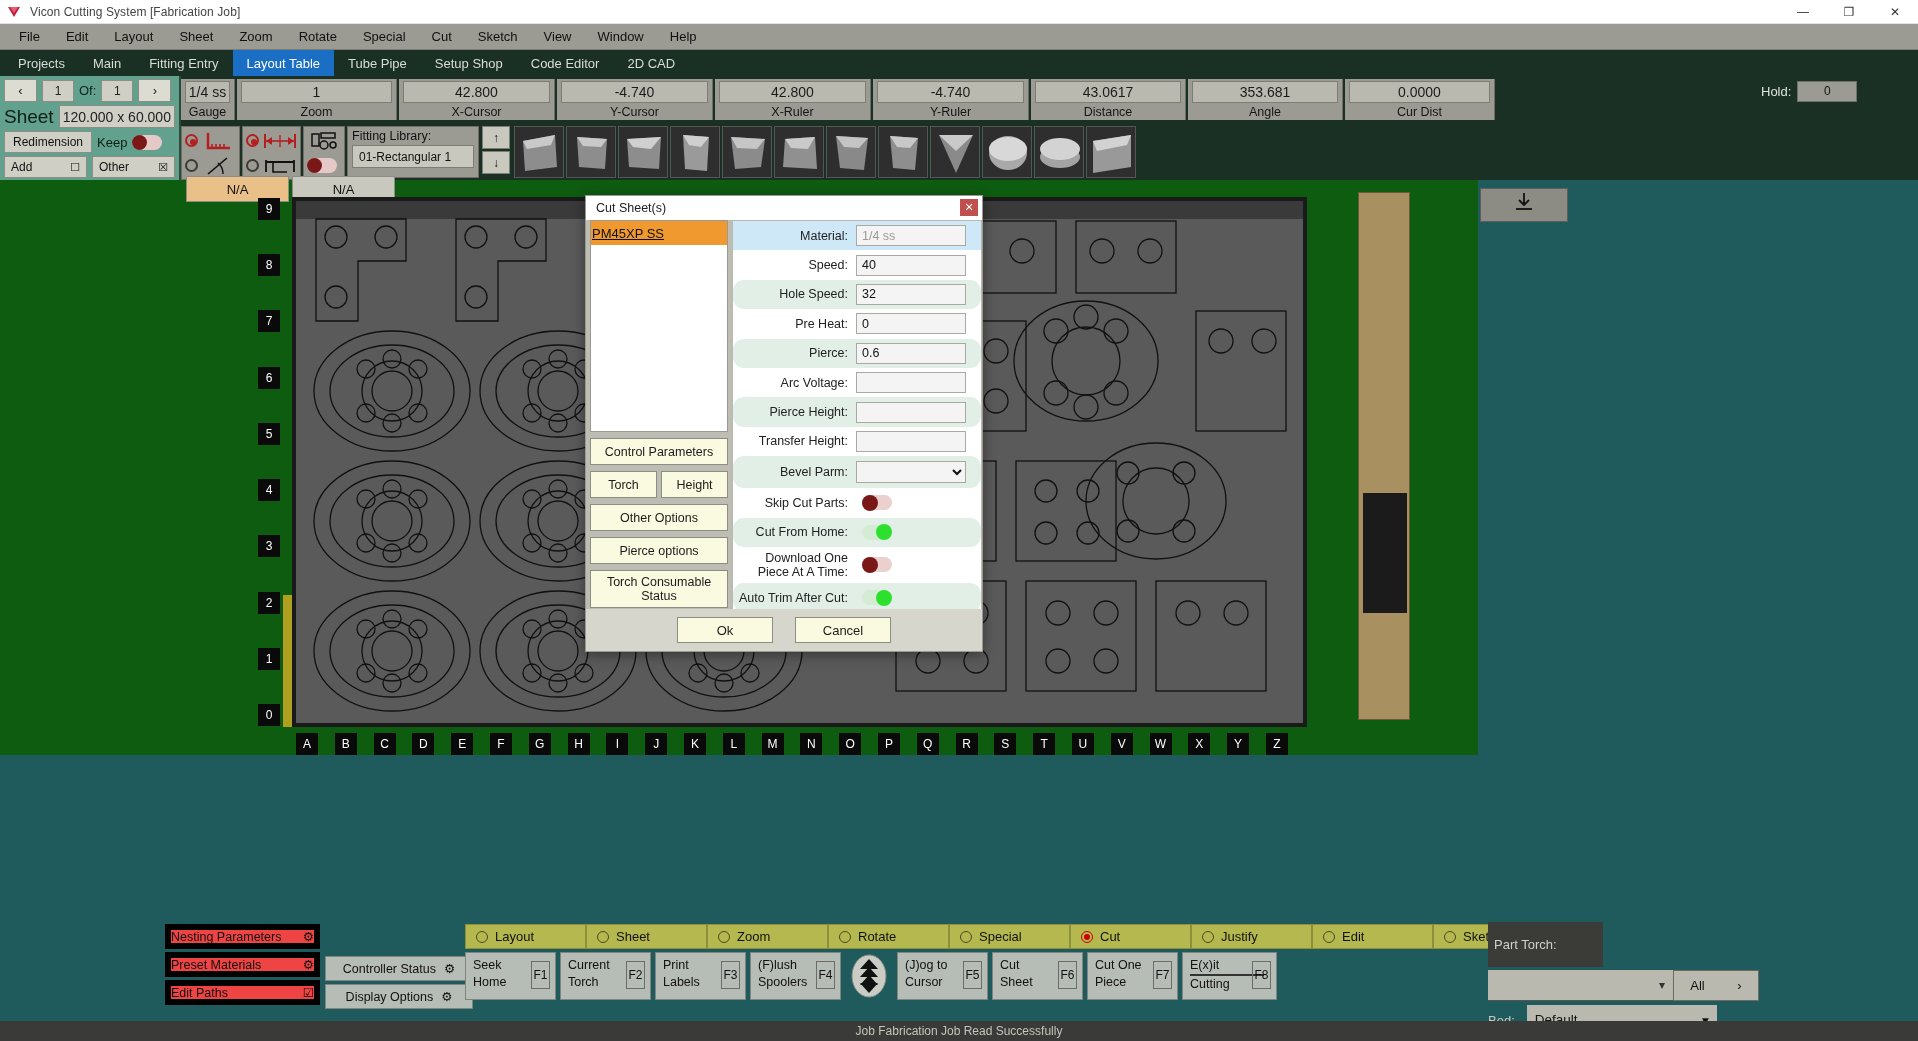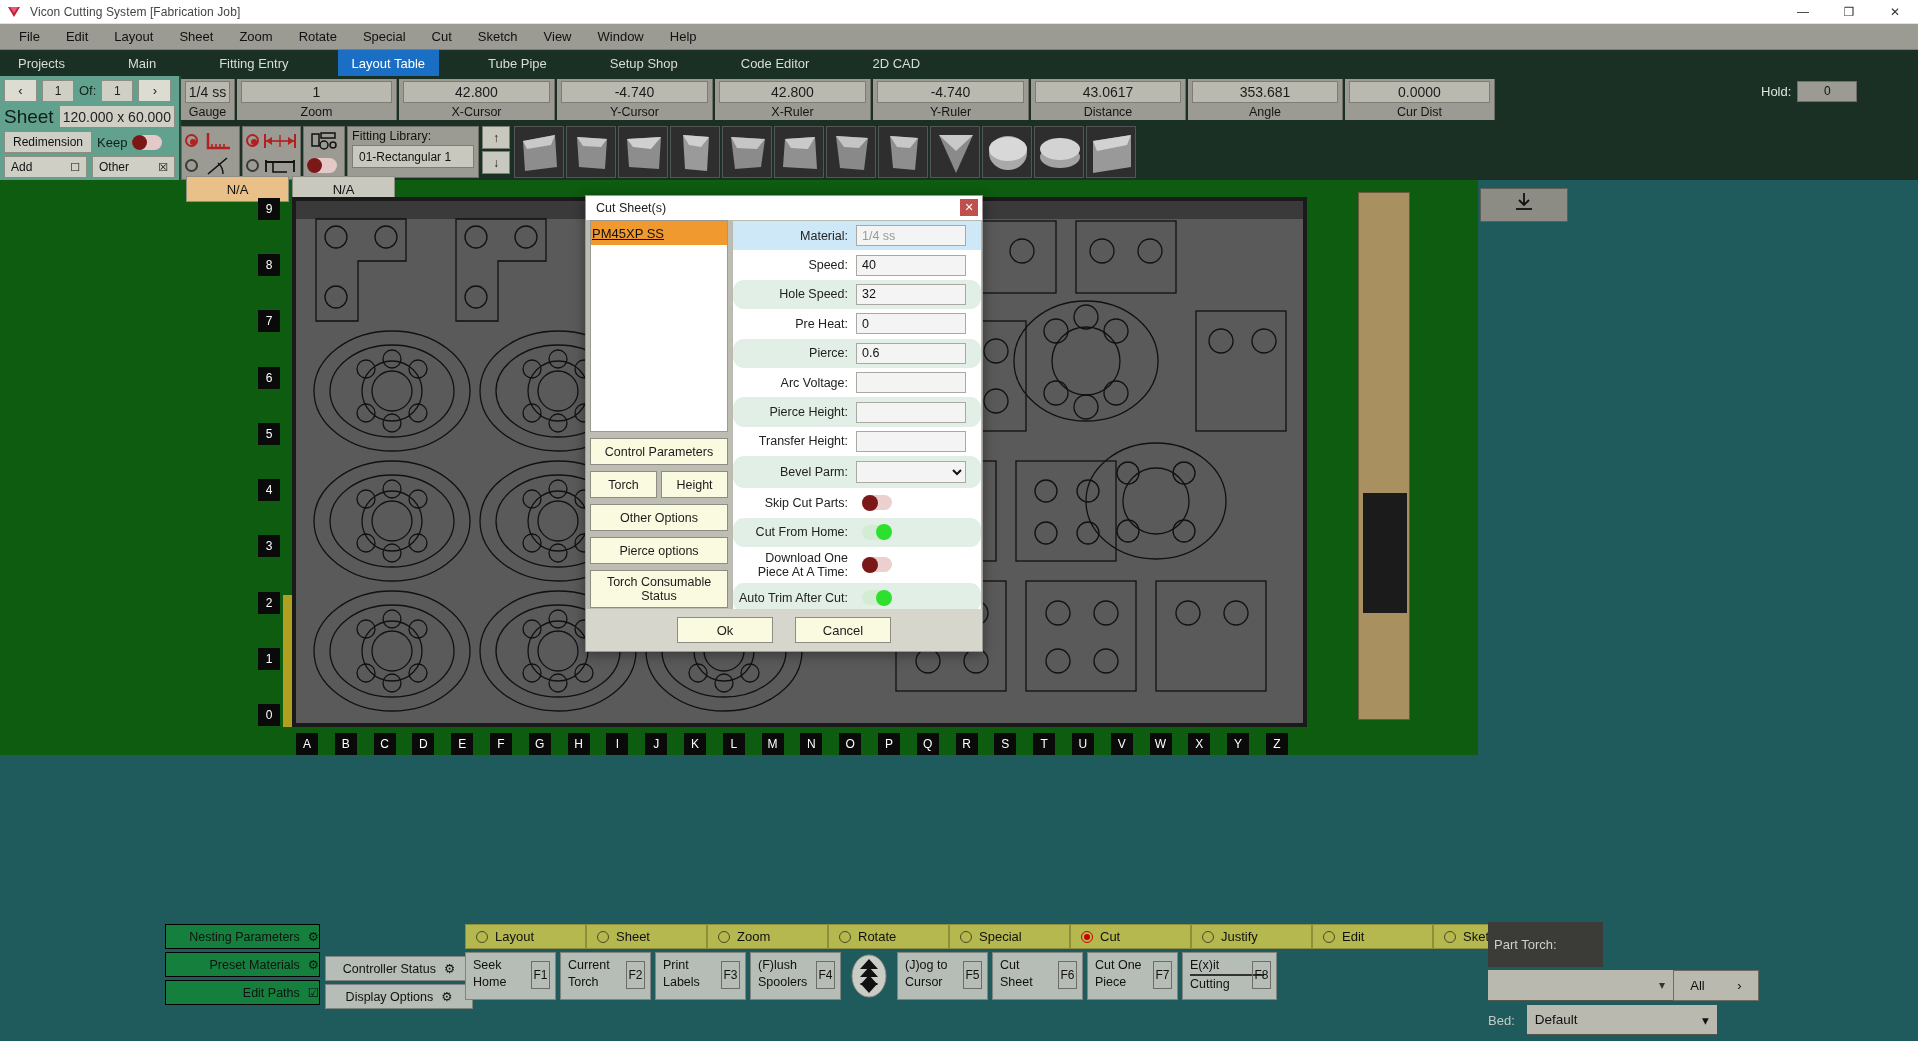--- a/index.html
+++ b/index.html
@@ -30,21 +30,20 @@
   #menubar{
     height:26px; background:#9b9b93; display:flex; align-items:center;
     padding-left:6px; border-bottom:1px solid #7d7d76;
   }
   #menubar .mi{ padding:3px 13px; font-size:13px; color:#111; }
 
   
   #modbar{
     height:26px; background:#1b3024; display:flex; align-items:stretch;
     padding-left:4px;
-    gap:35px;
   }
   #modbar .mod{
     padding:4px 14px; font-size:13px; color:#d8ddd6; display:flex; align-items:center;
   }
   #modbar .mod.active{ background:#1a6fc4; color:#ffffff; }
 
   
   #toolstrip{
     height:104px; background:#1b3024; position:relative; display:flex;
   }
@@ -159,22 +158,22 @@
   .nacell{ position:absolute; top:-4px; height:26px; width:103px;
     display:flex; align-items:center; justify-content:center; font-size:13px; color:#111;}
   #na1{ left:186px; background:#e8c088; border:1px solid #8d8d84;}
   #na2{ left:292px; background:#c8c8bf; border:1px solid #8d8d84;}
 
   
   #bottom{ position:absolute; left:0; bottom:0; width:1918px; height:125px; background:#1f5a5c; }
   #statusbar{ position:absolute; left:0; bottom:0; width:100%; height:20px; background:#3a3a38;
     color:#c4c4bc; font-size:12px; display:flex; align-items:center; justify-content:center;}
   #leftbtns{ position:absolute; left:165px; top:8px; display:flex; flex-direction:column; gap:3px;}
-  .lbtn{ width:155px;height:25px;background:#15803d;border:1px solid #000000;
-    display:flex;align-items:center;justify-content:flex-end;gap:8px;font-size:12.5px;color:#111;}
+  .lbtn{ width:155px;height:25px;background:#ef4444;border:6px solid #000000;
+    display:flex;align-items:center;justify-content:space-between;gap:8px;font-size:12.5px;color:#111;}
   #leftbtns2{ position:absolute; left:325px; top:40px; display:flex; flex-direction:column; gap:3px;}
   .lbtn2{ width:148px;height:25px;background:#b6bcb6;border:1px solid #7e847e;
     display:flex;align-items:center;justify-content:center;gap:8px;font-size:12.5px;color:#111;}
 
   #modeRow{ position:absolute; left:465px; top:8px; display:flex; }
   .mode{ width:121px;height:25px;background:#b5b84e;border:1px solid #8c8f3c;
     display:flex;align-items:center;gap:7px;padding-left:10px;font-size:13px;color:#111;}
   .mrad{ width:12px;height:12px;border-radius:50%;border:1.5px solid #4a4a22;position:relative;}
   .mrad.sel{ border-color:#c00;}
   .mrad.sel:after{content:"";position:absolute;left:2px;top:2px;width:6px;height:6px;border-radius:50%;background:#c00;}
@@ -879,20 +878,23 @@
     </div>
     <div id="bedrow">
       <span id="bedlab">Bed:</span>
       <div id="bedsel">
         <span>Default</span>
         <span>▾</span>
       </div>
     </div>
   </div>
 
+  <div id="statusbar">
+    <span>Job Fabrication Job Read Successfully</span>
+  </div>
 </div>
 
 <div id="dialog">
   <div id="dlg-title">
     <span>Cut Sheet(s)</span>
     <div id="dlg-close">✕</div>
   </div>
   <div id="dlg-body">
 
     <div id="dlg-left">

